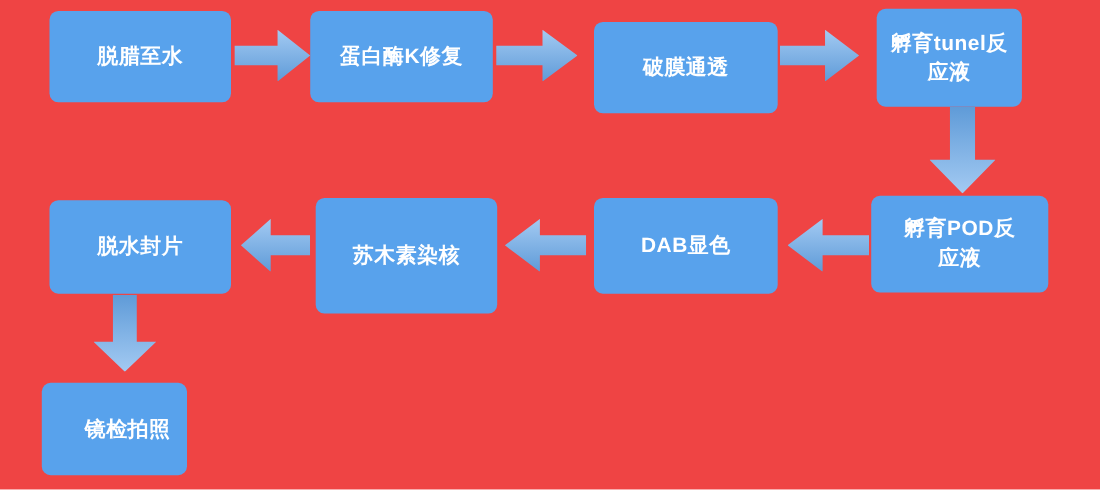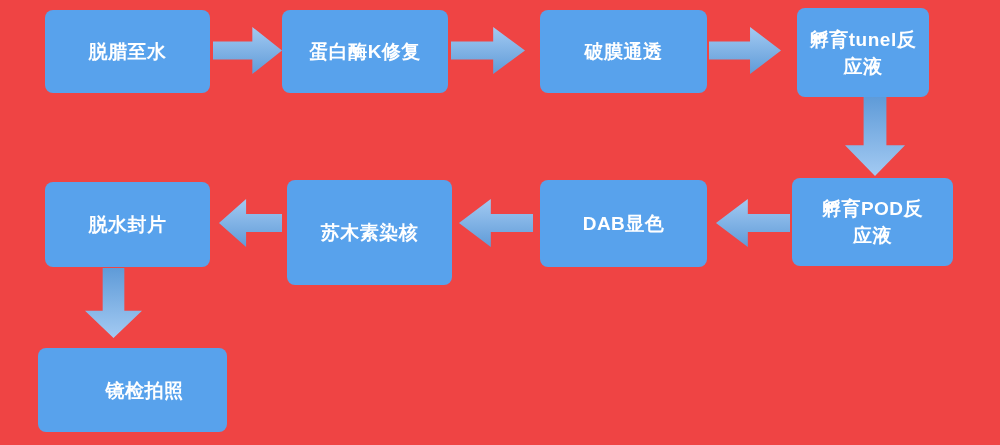--- a/index.html
+++ b/index.html
@@ -37,27 +37,27 @@
     background:linear-gradient(to bottom,var(--arrow-light,#a3caf2),var(--arrow-dark,#5f9bd8));
     clip-path:polygon(100% 31%,43% 31%,43% 0,0 50%,43% 100%,43% 69%,100% 69%);
   }
   .arrow.down{
     background:linear-gradient(to bottom,var(--arrow-dark,#5f9bd8),var(--arrow-light,#a3caf2));
     clip-path:polygon(31% 0,69% 0,69% 61%,100% 61%,50% 100%,0 61%,31% 61%);
   }
   
   .n1{left:45px;top:10px;width:165px;height:83px;}
   .n2{left:282px;top:10px;width:166px;height:83px;}
-  .n3{left:540px;top:10px;width:167px;height:83px;}
+  .n3{left:540px;top:20px;width:167px;height:83px;}
   .n4{left:797px;top:8px;width:132px;height:89px;}
   .n5{left:792px;top:178px;width:161px;height:88px;align-items:center;}
   .n6{left:540px;top:180px;width:167px;height:87px;}
   .n7{left:287px;top:180px;width:165px;height:105px;}
   .n8{left:45px;top:182px;width:165px;height:85px;text-align:right;}
-  .n9{left:38px;top:348px;width:189px;height:84px;padding-left:30px;}
+  .n9{left:38px;top:348px;width:132px;height:84px;padding-left:30px;}
   
   .a1{left:213px;top:27px;width:69px;height:47px;}
   .a2{left:451px;top:27px;width:74px;height:47px;}
   .a3{left:709px;top:27px;width:72px;height:47px;}
   .a4{left:845px;top:97px;width:60px;height:79px;}
   .a5{left:716px;top:199px;width:74px;height:48px;}
   .a6{left:459px;top:199px;width:74px;height:48px;}
   .a7{left:219px;top:199px;width:63px;height:48px;}
   .a8{left:85px;top:268px;width:57px;height:70px;}
 </style>

